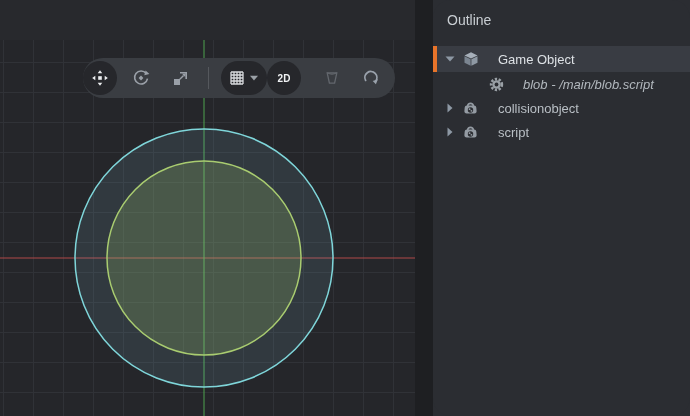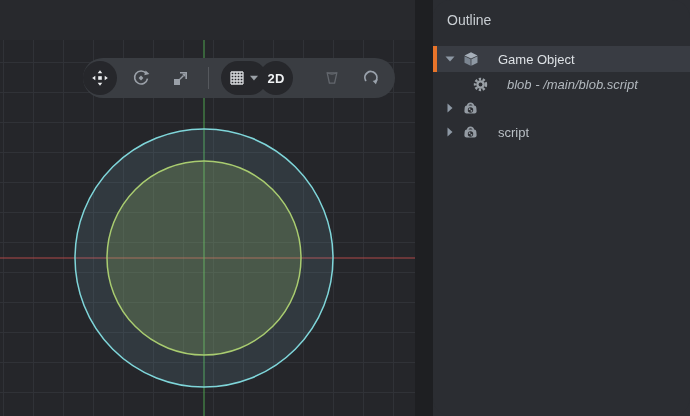--- a/index.html
+++ b/index.html
@@ -18,33 +18,33 @@
     background:#3a3d42;border-radius:20px;z-index:5;
   }
   .tb-btn{position:absolute;display:flex;align-items:center;justify-content:center;cursor:pointer;}
   .tb-round{width:34px;height:34px;border-radius:50%;top:3px;}
   .tb-dark{background:#26272b;}
   .tb-divider{position:absolute;left:125px;top:9px;width:1px;height:22px;background:#55585d;}
   .tb-grid-pill{
     position:absolute;left:138px;top:3px;width:46px;height:34px;border-radius:17px;
     background:#26272b;display:flex;align-items:center;justify-content:center;gap:5px;cursor:pointer;
   }
-  .tb-2d{left:176px;font-size:13px;font-weight:700;color:#f0f2f4;letter-spacing:.2px;}
+  .tb-2d{left:184px;font-size:10px;font-weight:700;color:#f0f2f4;letter-spacing:.2px;}
   
   .splitter{position:absolute;left:415px;top:0;width:18px;height:416px;background:#1e1f22;}
   
   .panel{position:absolute;left:433px;top:0;width:257px;height:416px;background:#2b2d32;border-radius:18px;}
   .panel-title{position:absolute;left:14px;top:12px;font-size:14px;color:#c9ced3;}
   .tree{position:absolute;left:0;top:46px;right:0;}
   .row{
     position:relative;display:flex;align-items:center;height:24px;
     padding-left:12px;gap:7px;font-size:13px;color:#b9bfc5;cursor:pointer;white-space:nowrap;
   }
   .row.selected{height:26px;background:#393c43;color:#dde1e5;}
-  .row.indent2{padding-left:40px;align-items:center;}
+  .row.indent2{padding-left:56px;align-items:center;}
   .sel-bar{position:absolute;left:0;top:0;bottom:0;width:4px;background:#e8742a;}
   .row .lbl{margin-left:12px;}
   .italic{font-style:italic;color:#b2b8be;}
   .tw{display:flex;align-items:center;justify-content:center;}
   .tw-arrow{width:10px;}
   .tw-icon{width:17px;}
 </style>
 </head>
 <body>
 
@@ -160,20 +160,21 @@
       </span>
       <span class="tw tw-icon">
         <svg width="17" height="17" viewBox="0 0 17 17">
           <path d="M5.6 6.2 a2.9 2.9 0 1 1 5.8 0" fill="none" stroke="#949ba3" stroke-width="1.7"></path>
           <path d="M4.9 5.6 h7.2 q2 0 2.2 2 l.3 3.4 q.15 2.4 -2.3 2.4 h-7.6 q-2.45 0 -2.3 -2.4 l.3 -3.4 q.2 -2 2.2 -2 z" fill="#949ba3"></path>
           <circle cx="8.5" cy="10" r="2.7" fill="#2b2d32"></circle>
           <circle cx="7.6" cy="9.2" r="0.9" fill="#949ba3"></circle>
           <circle cx="9.4" cy="10.8" r="0.9" fill="#949ba3"></circle>
         </svg>
       </span>
+      <span class="lbl">collisionobject</span>
     </div>
 
     <div class="row">
       <span class="tw tw-arrow">
         <svg width="6" height="10" viewBox="0 0 6 10">
             <polygon points="0.5,0.5 5.5,5 0.5,9.5" fill="#8d98a4"></polygon>
           </svg>
       </span>
       <span class="tw tw-icon">
         <svg width="17" height="17" viewBox="0 0 17 17">

